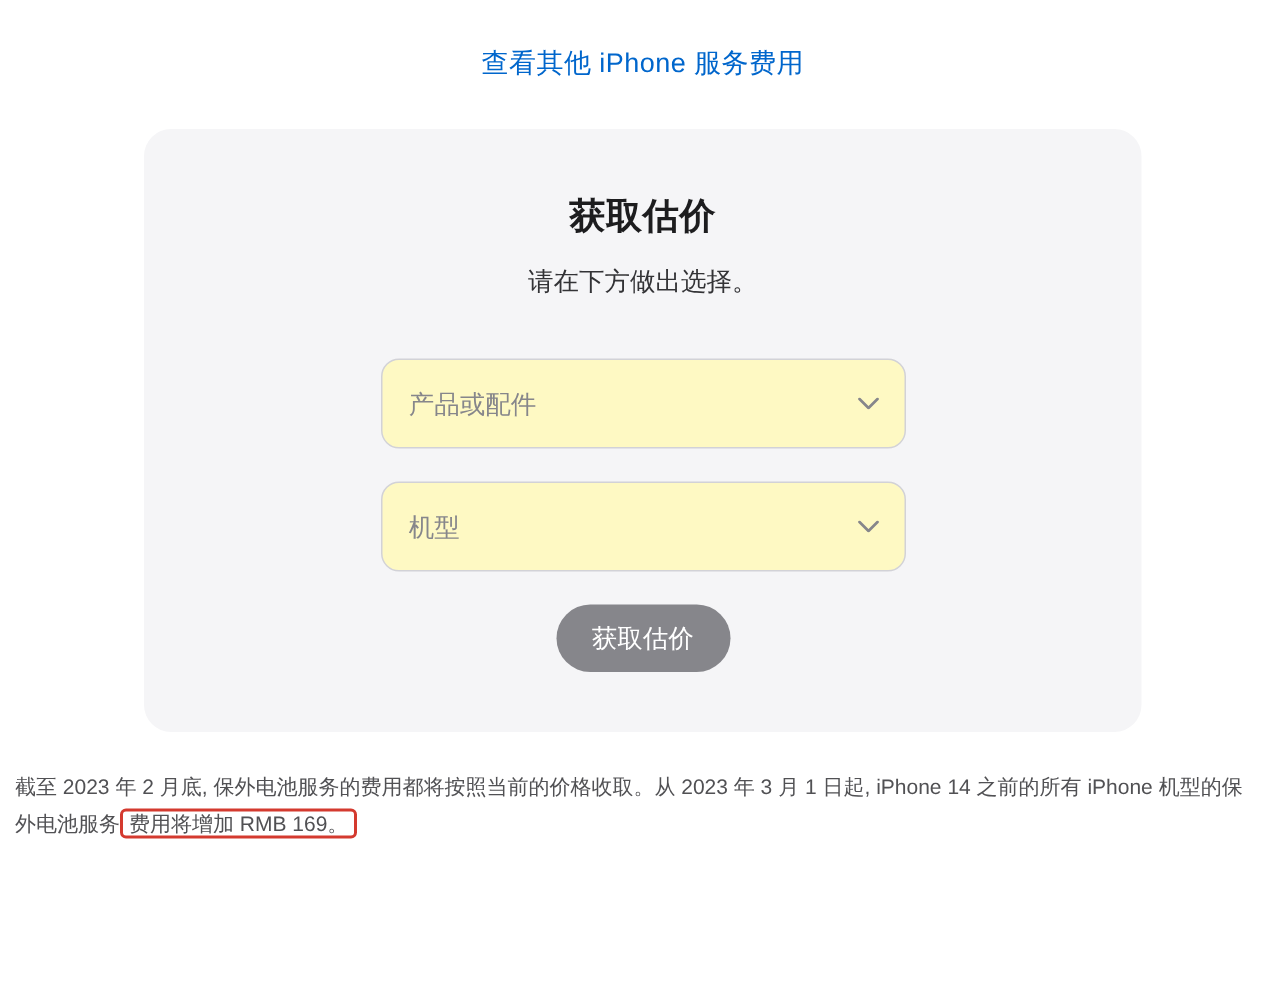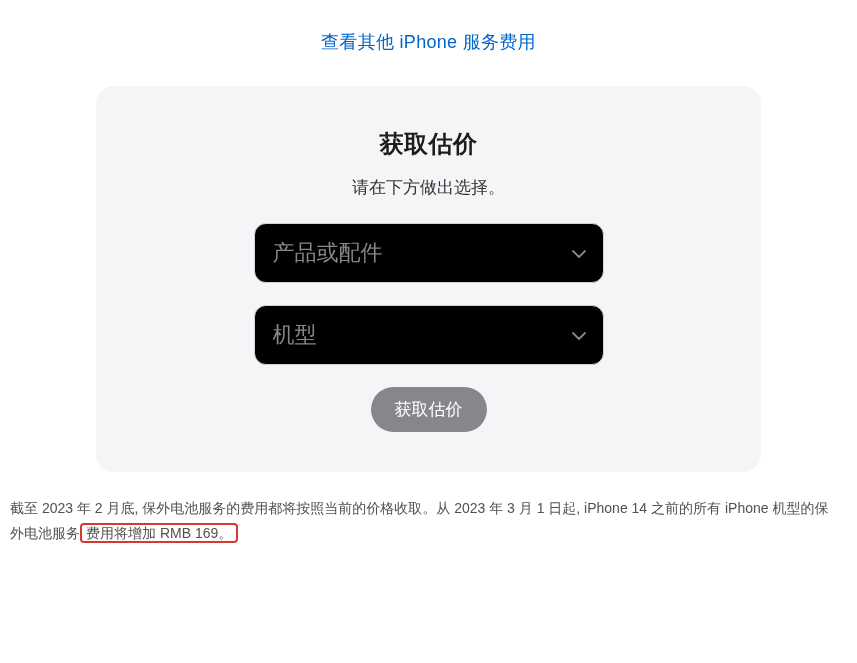--- a/index.html
+++ b/index.html
@@ -33,35 +33,35 @@
     .card-title {
       font-size: 24px;
       font-weight: 600;
       color: #1d1d1f;
       letter-spacing: 0.5px;
     }
     .card-subtitle {
       font-size: 17px;
       color: #333336;
       margin-top: 16px;
-      margin-bottom: 24px;
+      margin-bottom: 40px;
     }
     .select-wrap {
       position: relative;
       width: 350px;
       margin: 0 auto 22px auto;
     }
     .select {
       width: 100%;
       height: 60px;
-      background: #000000;
+      background: #fef9c3;
       border: 1px solid #d2d2d7;
       border-radius: 12px;
       padding: 0 44px 0 18px;
-      font-size: 22px;
+      font-size: 17px;
       color: #86868b;
       appearance: none;
       -webkit-appearance: none;
       cursor: pointer;
       text-align: left;
       display: flex;
       align-items: center;
     }
     .chevron {
       position: absolute;

